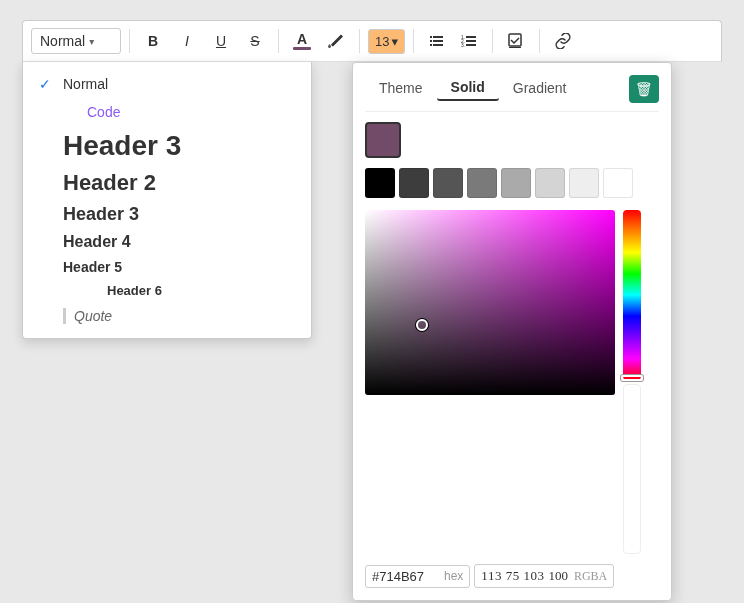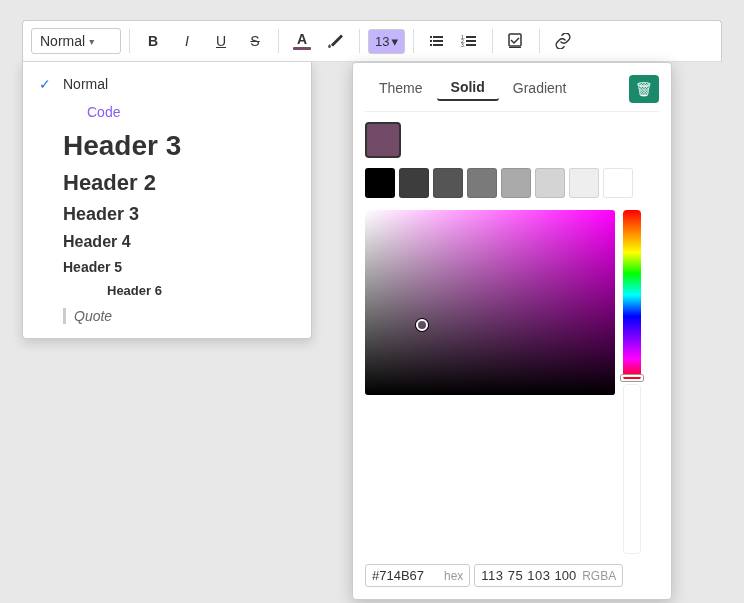--- a/index.html
+++ b/index.html
@@ -116,21 +116,21 @@
       font-size: 16px;
     }
 
     .font-size-btn {
       display: flex;
       align-items: center;
       gap: 2px;
       padding: 4px 6px;
       border: 1px solid #ccc;
       border-radius: 3px;
-      background: #c4b5fd;
+      background: #fdba74;
       cursor: pointer;
       font-size: 13px;
       color: #333;
     }
 
     .list-btns {
       display: flex;
       gap: 2px;
     }
 
@@ -396,20 +396,21 @@
     }
 
     .rgba-input-wrapper {
       display: flex;
       align-items: center;
       border: 1px solid #ccc;
       border-radius: 3px;
       padding: 3px 6px;
       font-size: 13px;
       gap: 2px;
+      font-family: Liberation Serif, serif;
     }
 
     .rgba-values {
       font-size: 13px;
       color: #333;
       letter-spacing: 0.5px;
     }
 
     .rgba-label {
       color: #999;

